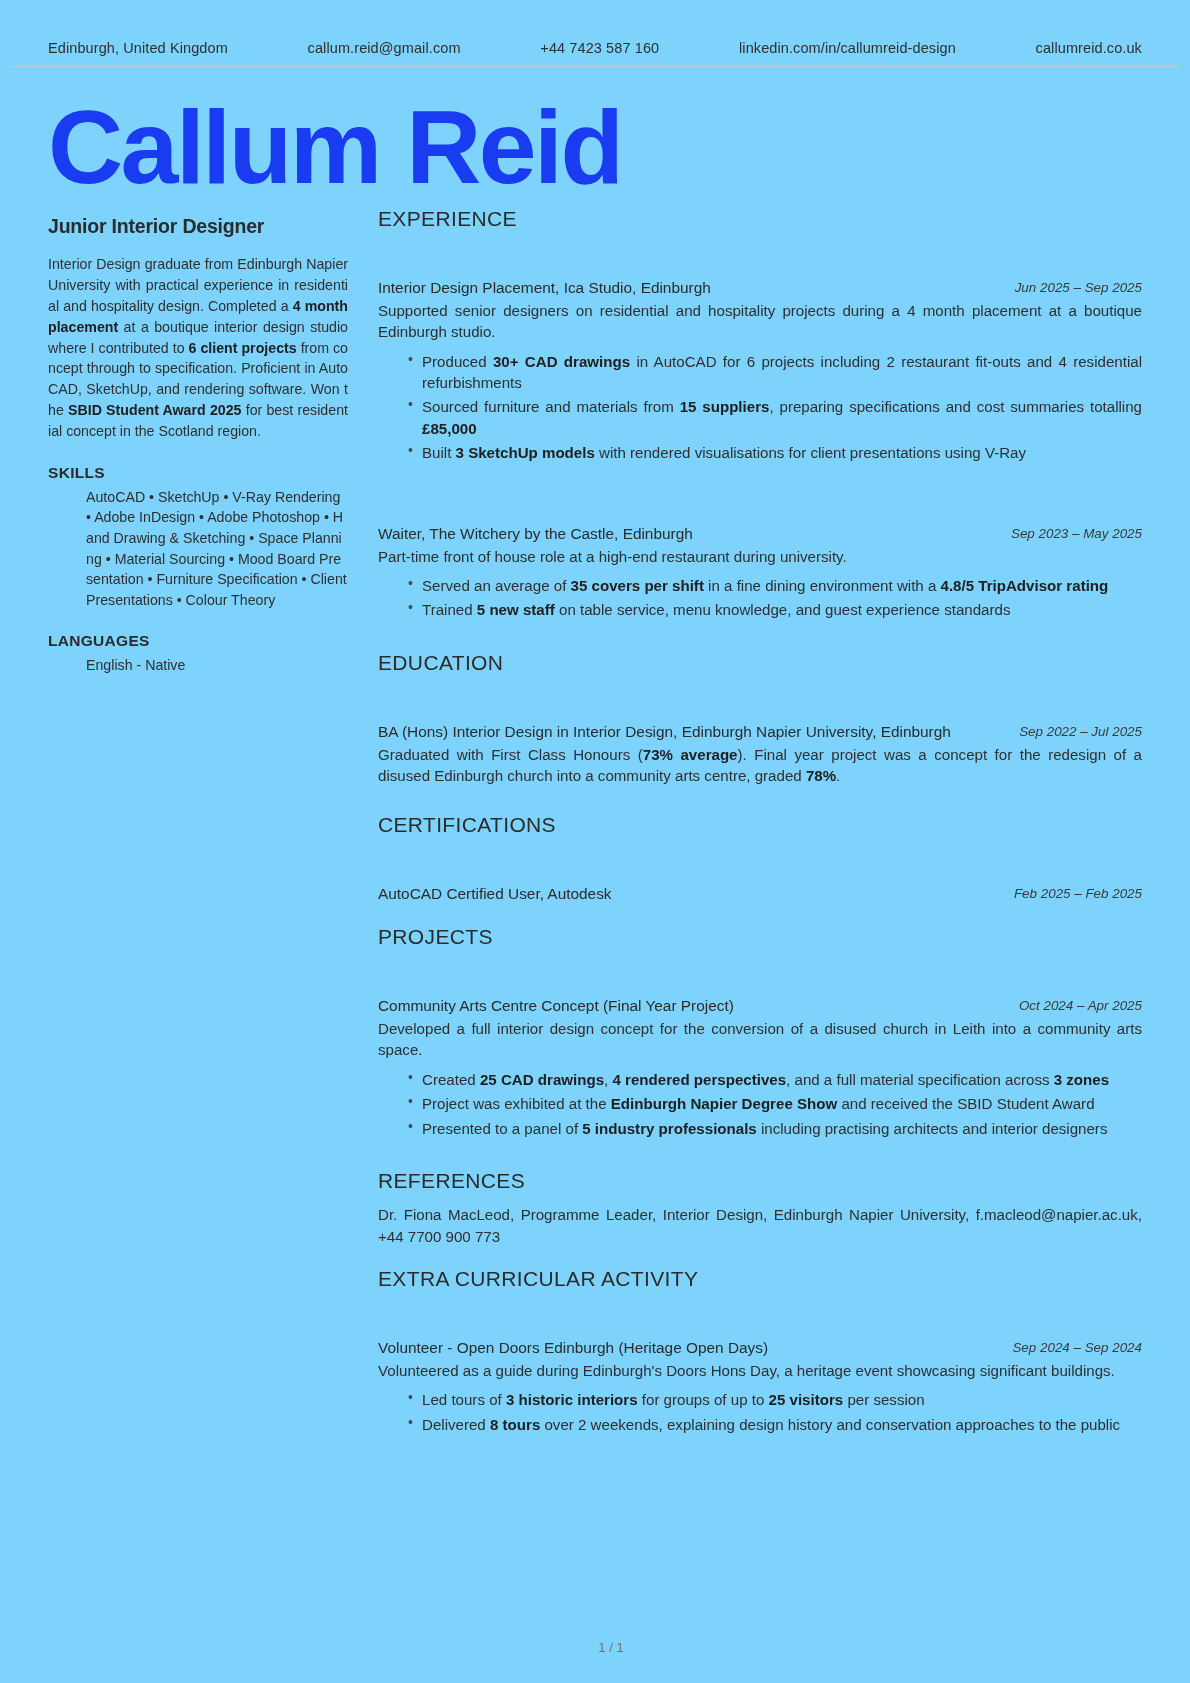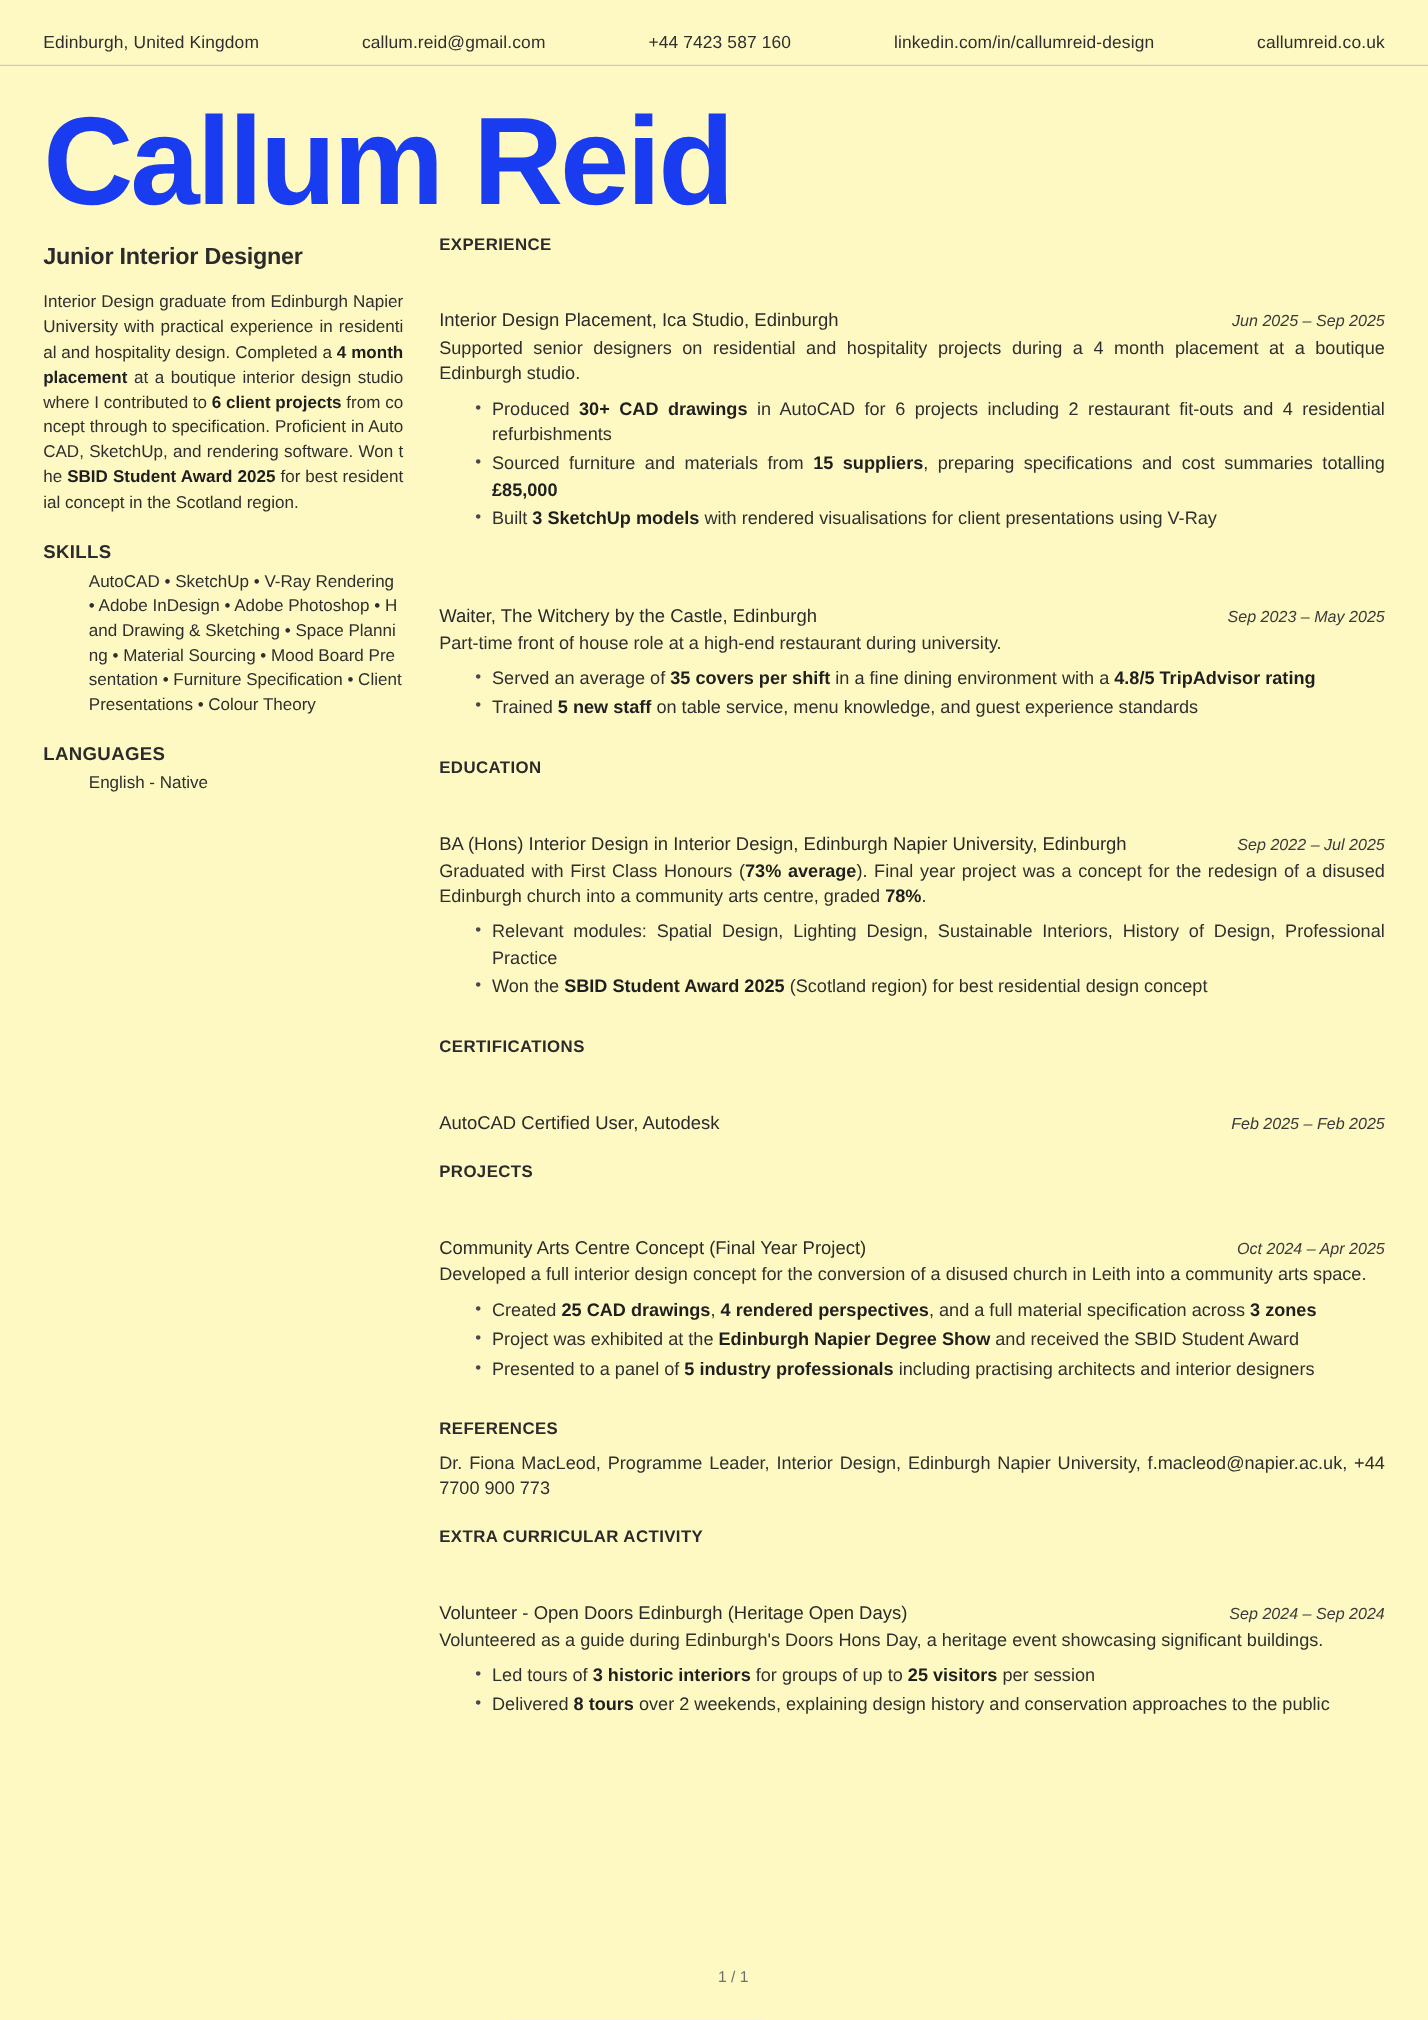--- a/index.html
+++ b/index.html
@@ -11,23 +11,23 @@
     width: 1190px;
     height: 1683px;
     font-family: "Liberation Sans", sans-serif;
     color: #2b2b2b;
     position: relative;
     overflow: hidden;
   }
   .page {
     width: 1190px;
     height: 1683px;
-    background: #fef9c3;
+    background: #7dd3fc;
     box-sizing: border-box;
-    padding: 0;
+    padding: 12px;
     position: relative;
   }
 
   
   .contact-bar {
     display: flex;
     justify-content: space-between;
     align-items: center;
     padding: 28px 36px 10px 36px;
     border-bottom: 1.5px solid #c9c9c9;
@@ -100,22 +100,22 @@
   .side-text {
     font-size: 14.2px;
     line-height: 1.45;
     color: #2f2f2f;
     word-break: break-all;
     margin-left: 38px;
   }
 
   
   .section-heading {
-    font-size: 14px;
-    font-weight: bold;
+    font-size: 21px;
+    font-weight: normal;
     letter-spacing: 0.35px;
     color: #2b2b2b;
     margin: 0 0 11px 0;
   }
   .section { margin-bottom: 17px; }
   .section.tight { margin-bottom: 10px; }
 
   .entry { margin-bottom: 4px; }
   .entry-head {
     display: flex;
@@ -250,24 +250,20 @@
 
       <div class="section">
         <div class="section-heading">EDUCATION</div>
         <div>
             <div class="entry">
               <div class="entry-head">
                 <div class="entry-title">BA (Hons) Interior Design in Interior Design, Edinburgh Napier University, Edinburgh</div>
                 <div class="entry-date">Sep 2022 – Jul 2025</div>
               </div>
               <div class="entry-desc">Graduated with First Class Honours (<b>73% average</b>). Final year project was a concept for the redesign of a disused Edinburgh church into a community arts centre, graded <b>78%</b>.</div>
-              <ul class="bullets">
-                <li>Relevant modules: Spatial Design, Lighting Design, Sustainable Interiors, History of Design, Professional Practice</li>
-                <li>Won the <b>SBID Student Award 2025</b> (Scotland region) for best residential design concept</li>
-              </ul>
               <div class="spacer-sm"></div>
             </div>
           </div>
       </div>
 
       <div class="section tight">
         <div class="section-heading">CERTIFICATIONS</div>
         <div>
             <div class="entry">
               <div class="entry-head">

